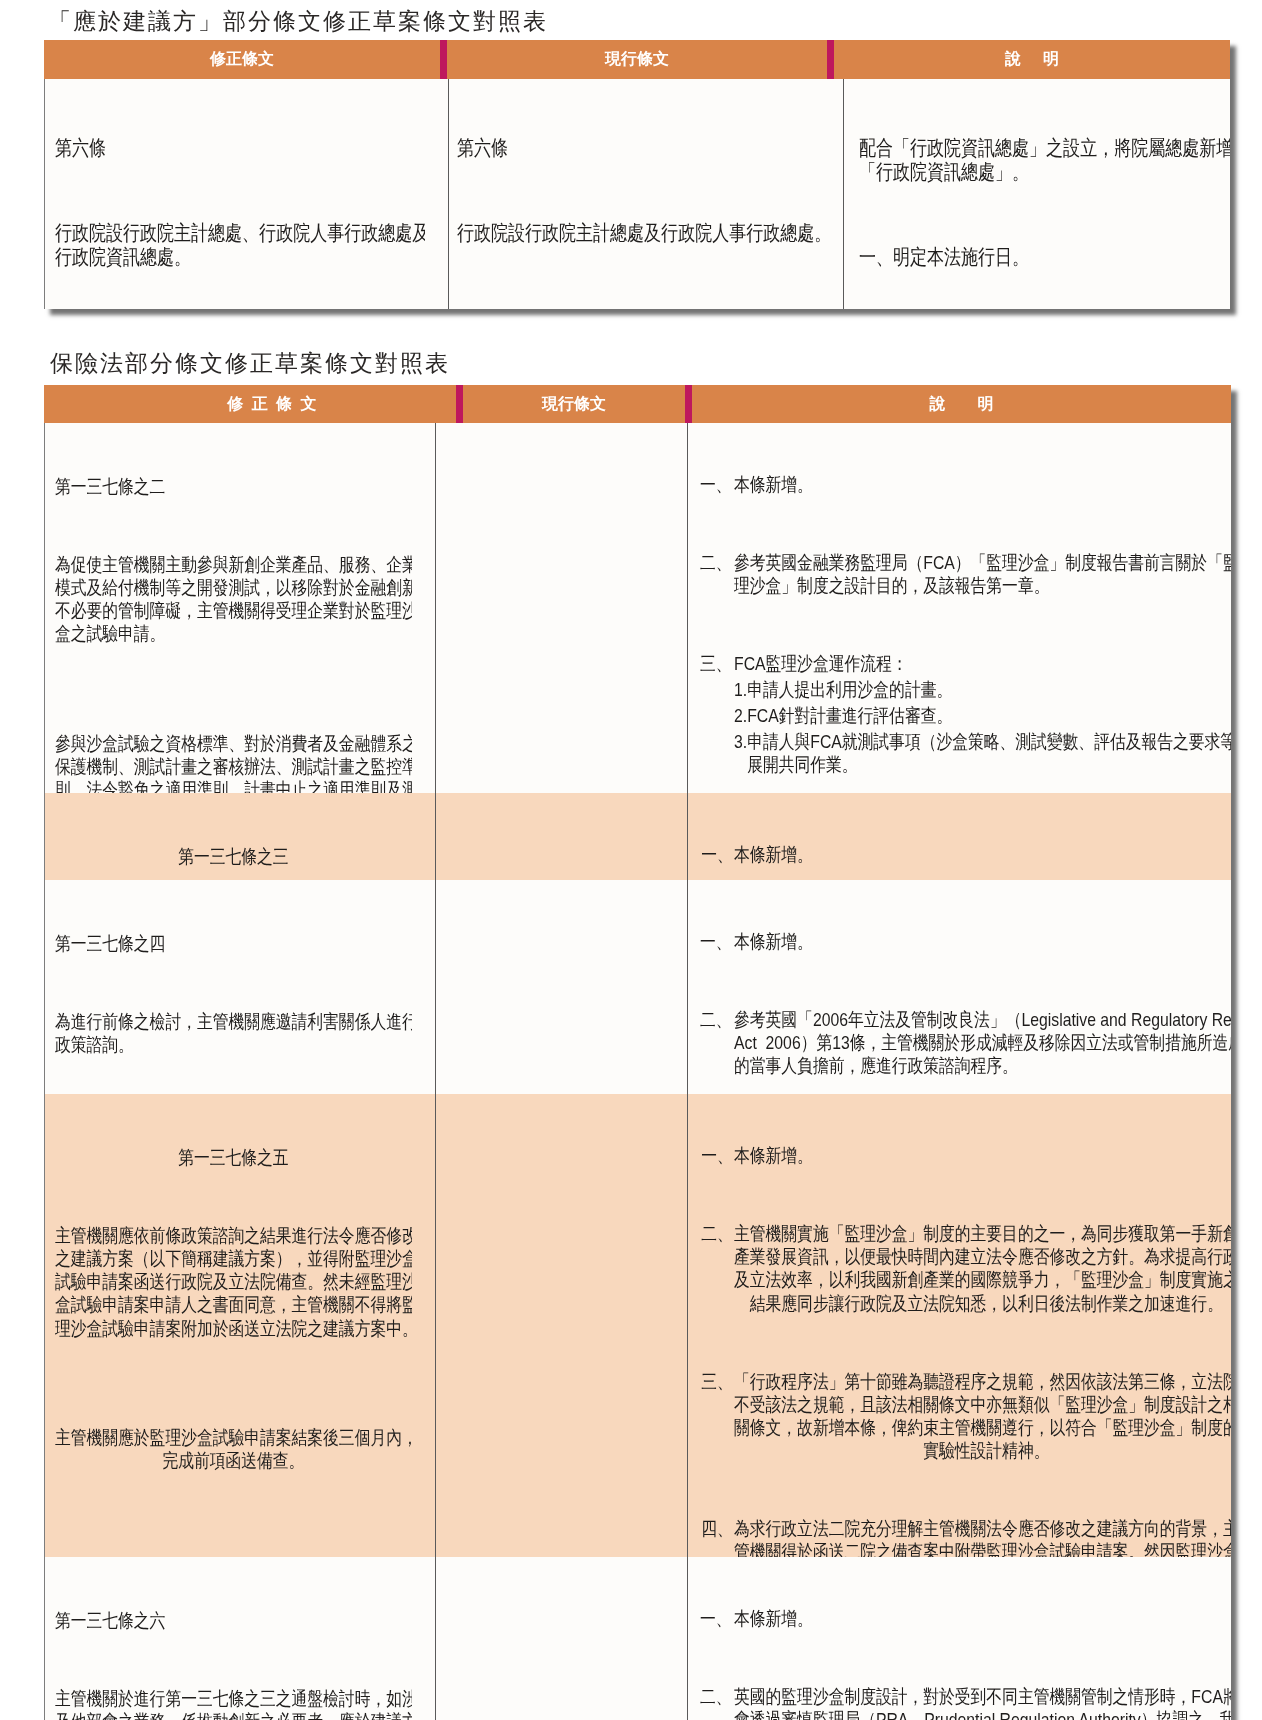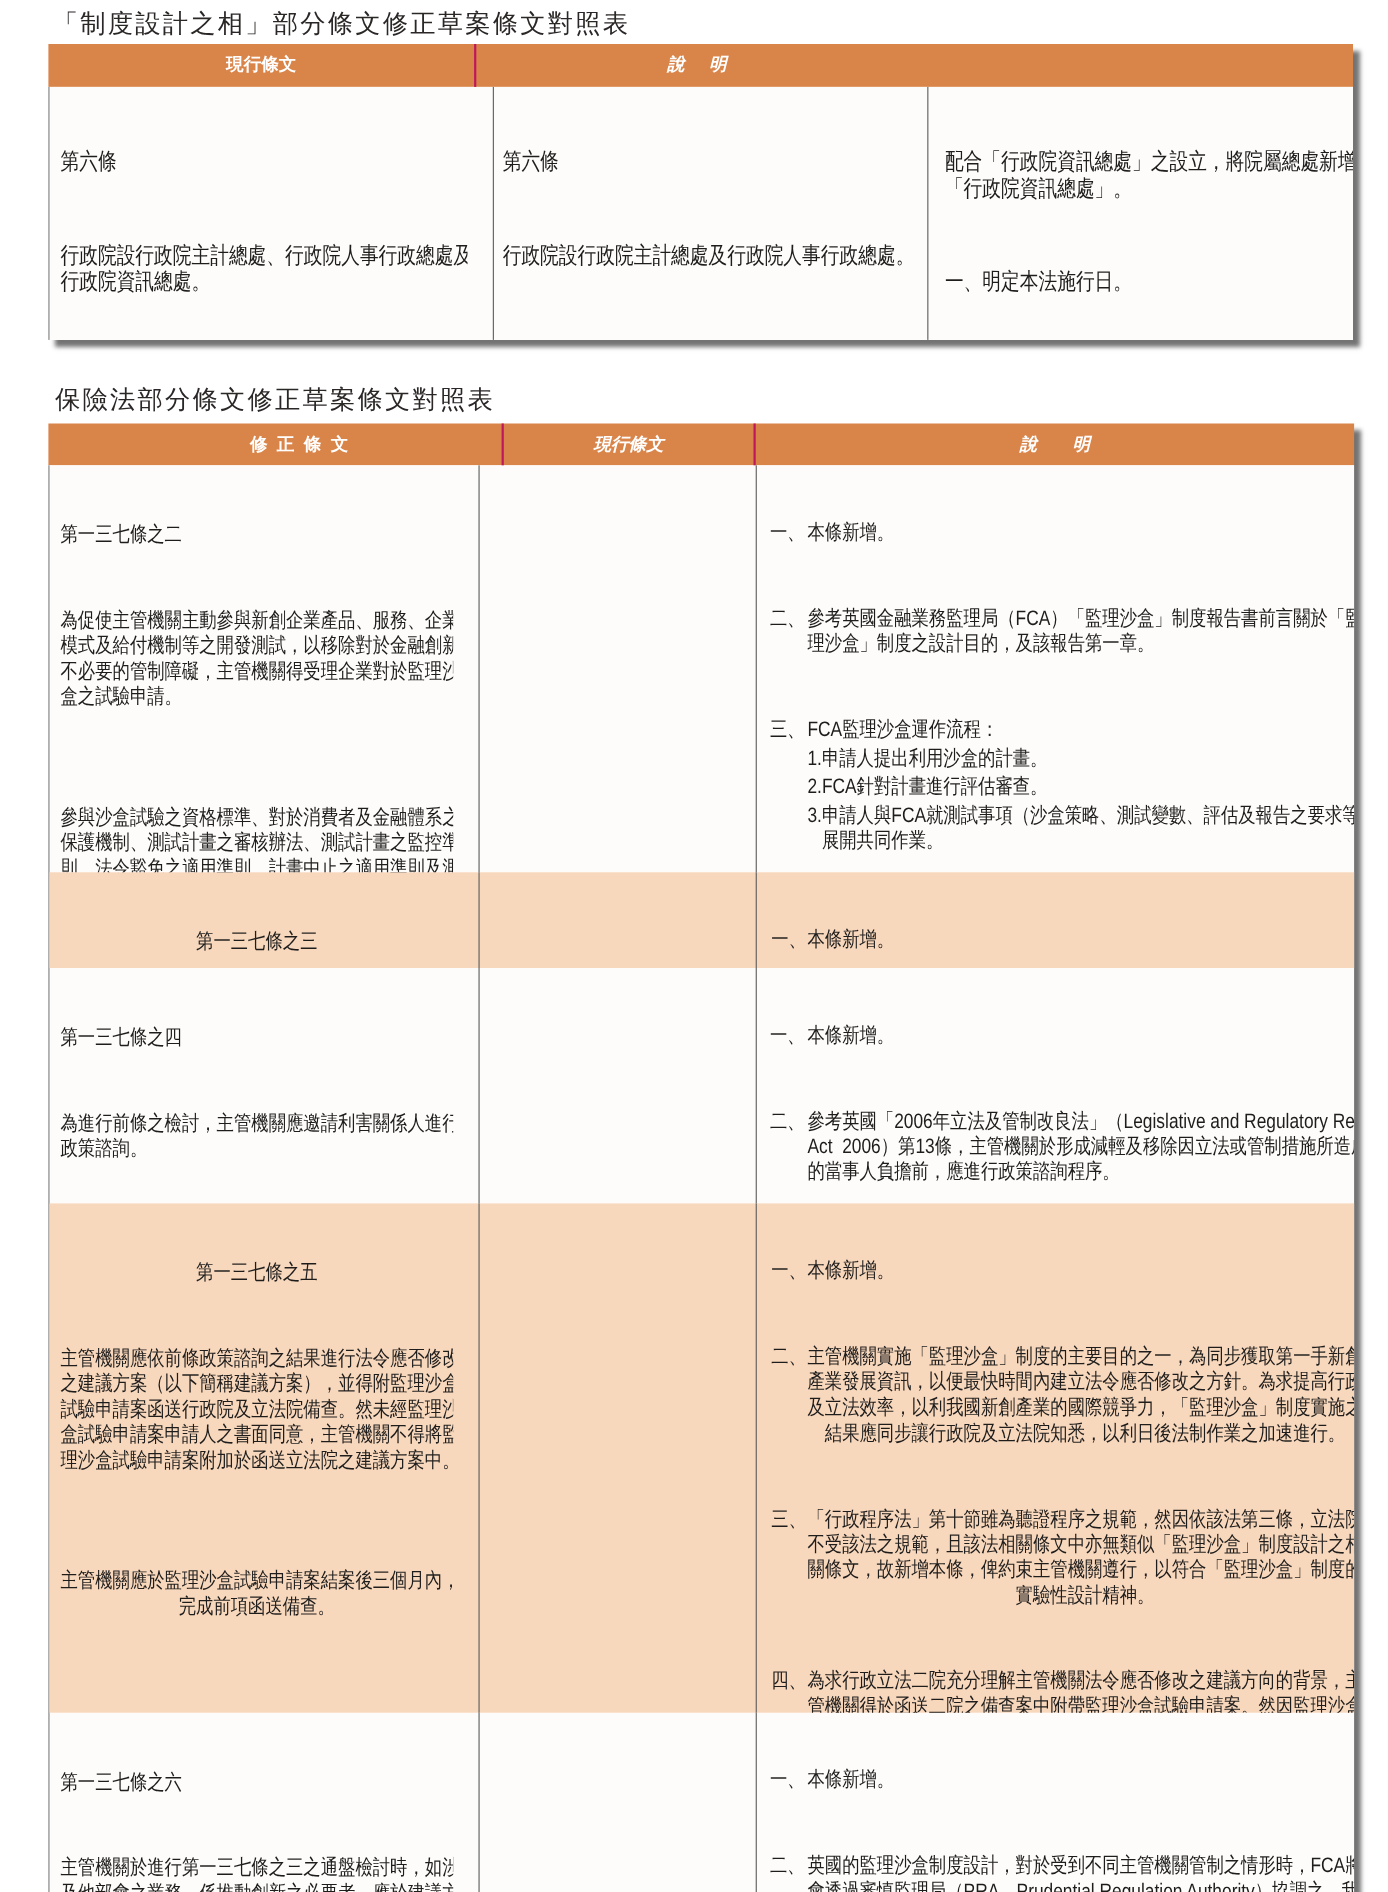--- a/index.html
+++ b/index.html
@@ -14,21 +14,21 @@
 
   .tbl { position: absolute; left: 44px; box-shadow: 6px 6px 4px rgba(0,0,0,.55); }
   .t1 { top: 40px; width: 1186px; }
   .t2 { top: 385px; width: 1187px; }
 
   .hd { display: flex; background: var(--hdr, #d98449); }
   .t1 .hd { height: 39px; }
   .t2 .hd { height: 38px; }
   .hd .h { display: flex; align-items: center; justify-content: center; color: #ffffff;
            font-weight: bold; font-size: 16px; white-space: pre; }
-  .hd .h + .h { border-left: 2px solid #be185d; font-style: italic; }
+  .hd .h + .h { border-left: 7px solid #be185d; }
   .t1 .hx { letter-spacing: 3px; padding-left: 3px; }
   .t2 .ha { letter-spacing: 2px; padding-left: 2px; margin-left: 44px; }
 
   .t1 .w1 { width: 396px; } .t1 .w2 { width: 387px; } .t1 .w3 { width: 403px; }
   .t2 .w1 { width: 382px; } .t2 .w2 { width: 238px; } .t2 .w3 { width: 567px; }
 
   .bd { background: var(--body, #fdfcfa); border-left: 1px solid #7d7d7d; }
   .row { display: flex; gap: 23px; }
   .row.shaded { background: var(--shade, #f8d8bd); text-align: center; }
   .cell { position: relative; overflow: hidden; }
@@ -55,23 +55,24 @@
   .item { display: flex; }
   .item + .item { margin-top: 8.8px; }
   .mk { flex: 0 0 41px; }
   .ibody { display: flex; flex-direction: column; }
   .step { display: flex; margin-top: 2.7px; }
   .mk2 { flex: 0 0 auto; }
 </style>
 </head>
 <body>
 
-<div class="title title1">「制度設計之相」部分條文修正草案條文對照表</div>
+<div class="title title1">「應於建議方」部分條文修正草案條文對照表</div>
 <div class="tbl t1">
   <div class="hd">
+    <div class="h w1">修正條文</div>
     <div class="h w2">現行條文</div>
     <div class="h w3 hx">說　明</div>
   </div>
   <div class="bd">
     <div class="row">
       <div class="cell c1 w1">
         <div class="sq">
           <div class="p">第六條</div>
           <div class="p">行政院設行政院主計總處、行政院人事行政總處及
 行政院資訊總處。</div>

